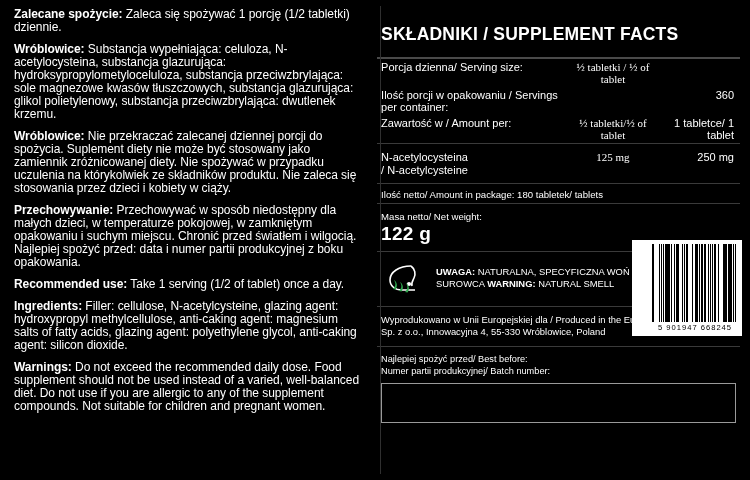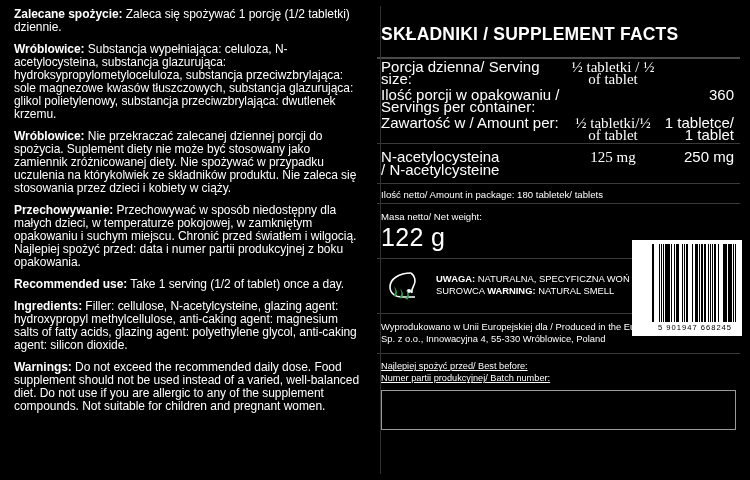--- a/index.html
+++ b/index.html
@@ -64,21 +64,21 @@
   .rule {
     height: 1px;
     background: #3a3a3a;
     width: 100%;
   }
   .rule.thick { height: 2px; background: #4a4a4a; }
 
   .facts {
     width: 100%;
     border-collapse: collapse;
-    font-size: 15px;
+    font-size: 11px;
     line-height: 12px;
     color: #ffffff;
   }
   .facts td {
     padding: 2px 2px;
     vertical-align: top;
   }
   .facts .c-left { width: 52%; padding-left: 4px; }
   .facts .c-mid { width: 26%; text-align: center; font-family: Liberation Serif, serif; }
   .facts .c-right { width: 22%; text-align: right; padding-right: 6px; }
@@ -89,22 +89,22 @@
   .netline {
     font-size: 9.6px;
     padding: 5px 4px 3px 4px;
     color: #ffffff;
   }
   .masslabel {
     font-size: 9.6px;
     padding: 7px 4px 1px 4px;
   }
   .mass {
-    font-size: 25px;
-    font-weight: normal;
+    font-size: 19px;
+    font-weight: bold;
     padding: 0 4px 6px 4px;
     letter-spacing: 0.3px;
   }
 
   
   .smell {
     display: flex;
     align-items: center;
     gap: 9px;
     padding: 6px 4px 8px 4px;
@@ -123,21 +123,20 @@
   .made {
     font-size: 9.4px;
     line-height: 12.2px;
     padding: 7px 4px 8px 4px;
   }
 
   .bestbefore {
     font-size: 9.2px;
     line-height: 12px;
     padding: 6px 4px 2px 4px;
-    text-decoration: underline;
   }
   .blankbox {
     margin: 4px 4px 0 4px;
     height: 40px;
     border: 1px solid #9a9a9a;
     background: #000;
   }
 
   
   .barcode-wrap {

